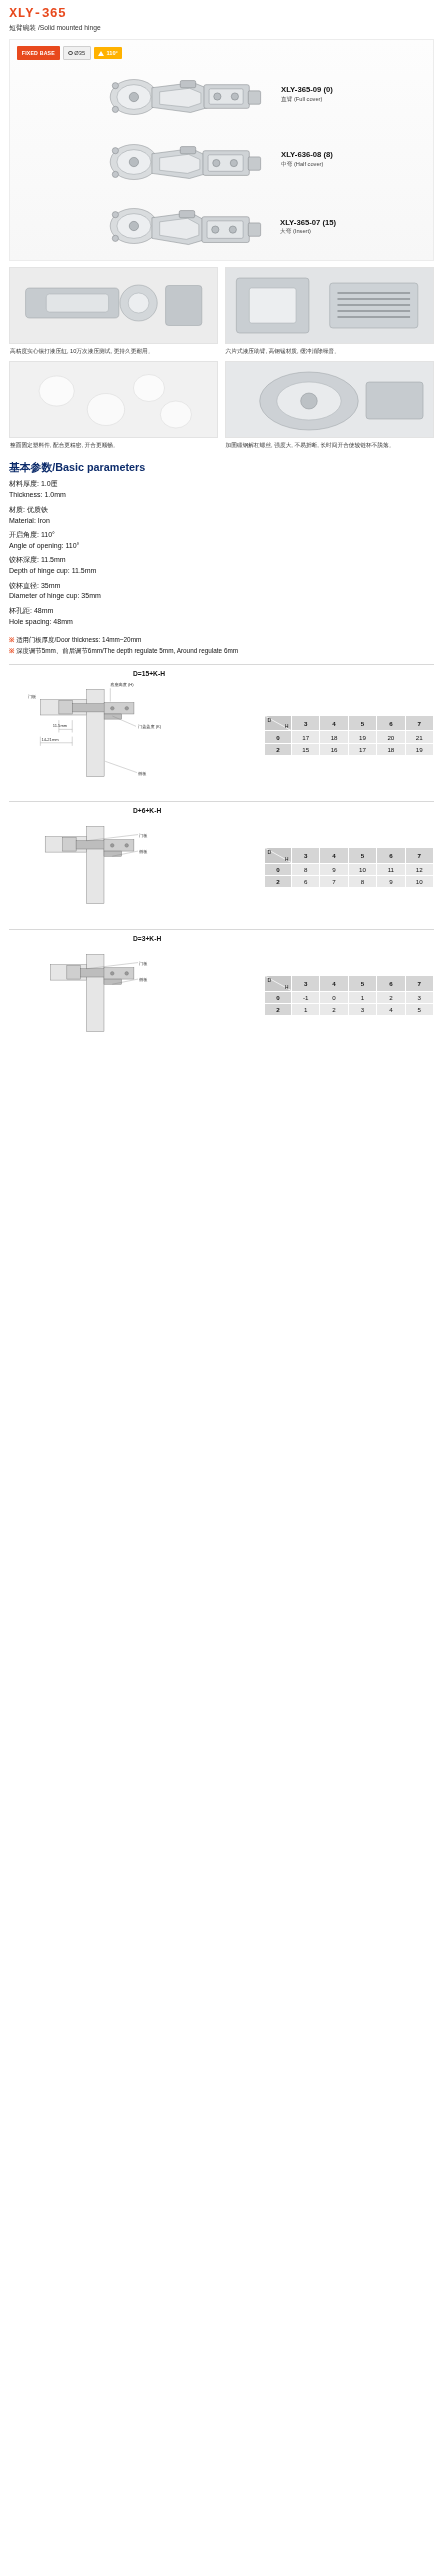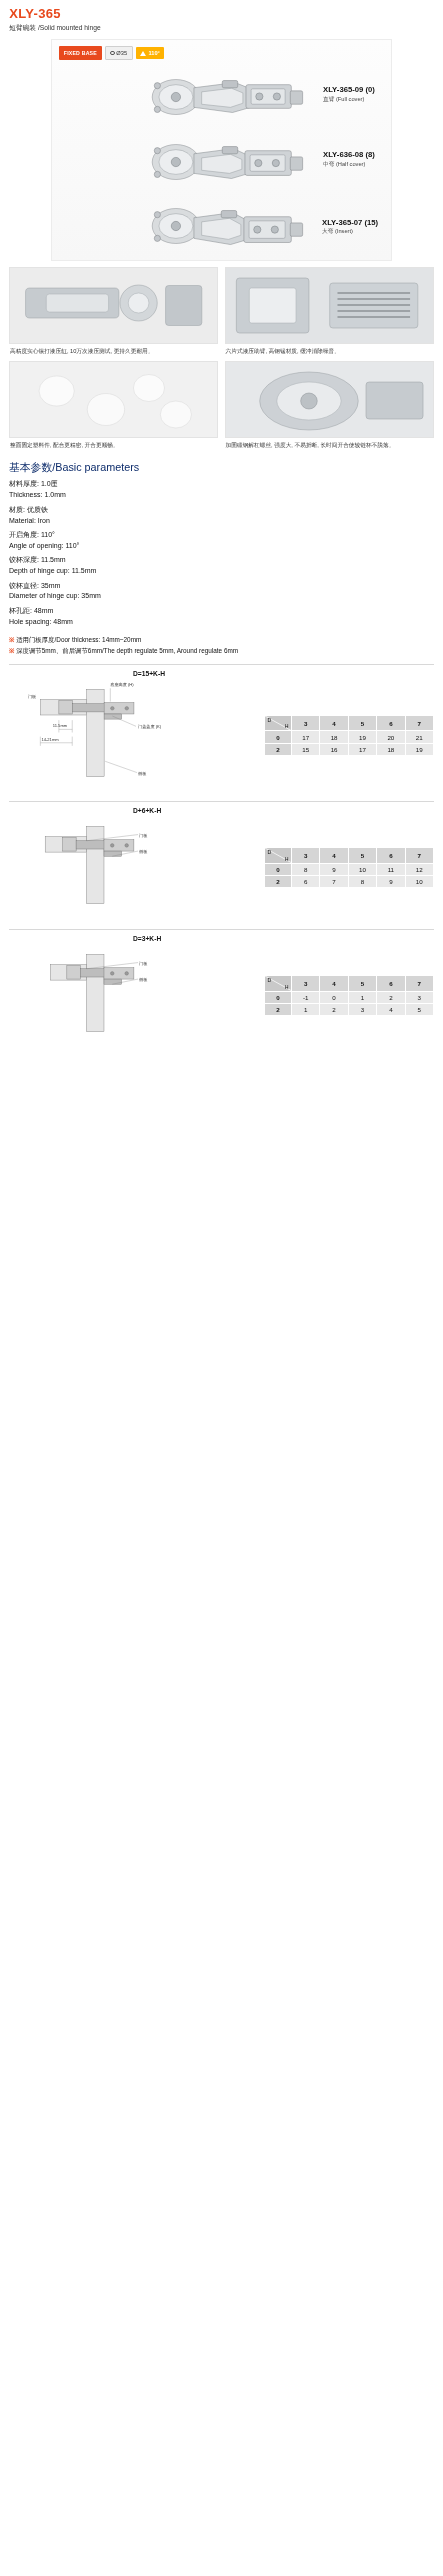--- a/index.html
+++ b/index.html
@@ -13,31 +13,32 @@
   .page { width: 443px; position: relative; }
 
   
   .header { padding: 7.2px 9.3px 3.1px 9.3px; }
   .title {
     font-size: 13px;
     font-weight: bold;
     color: #E8491D;
     letter-spacing: 0.3px;
     line-height: 1.1;
+    font-family: Liberation Mono, monospace;
   }
   .subtitle {
     font-size: 6.7px;
     color: #333;
     margin-top: 2.1px;
   }
 
   
   .hero {
     position: relative;
-    width: 341px;
+    width: 425px;
     margin: 3.1px auto 0 auto;
     height: 222px;
     background: linear-gradient(180deg,#fdfdfd 0%, #f7f7f7 100%);
     border: 0.5px solid #ececec;
     overflow: hidden;
   }
   .badges {
     position:absolute; left: 7.2px; top: 6.2px;
     display:flex; align-items:center; gap:3.1px;
   }
@@ -121,21 +122,21 @@
     font-size: 5.7px;
     line-height: 1.55;
     color:#333;
     padding: 3.1px 1px 0 1px;
   }
 
   
   .section-head {
     width: 425px; margin: 11.3px auto 2.1px auto;
     font-size: 10.8px;
-    font-weight: normal;
+    font-weight: bold;
     color: #0d2c6b;
   }
 
   
   .params {
     width: 425px; margin: 4.1px auto 0 auto;
     font-size: 7px;
     line-height: 1.55;
     color:#111;
   }

